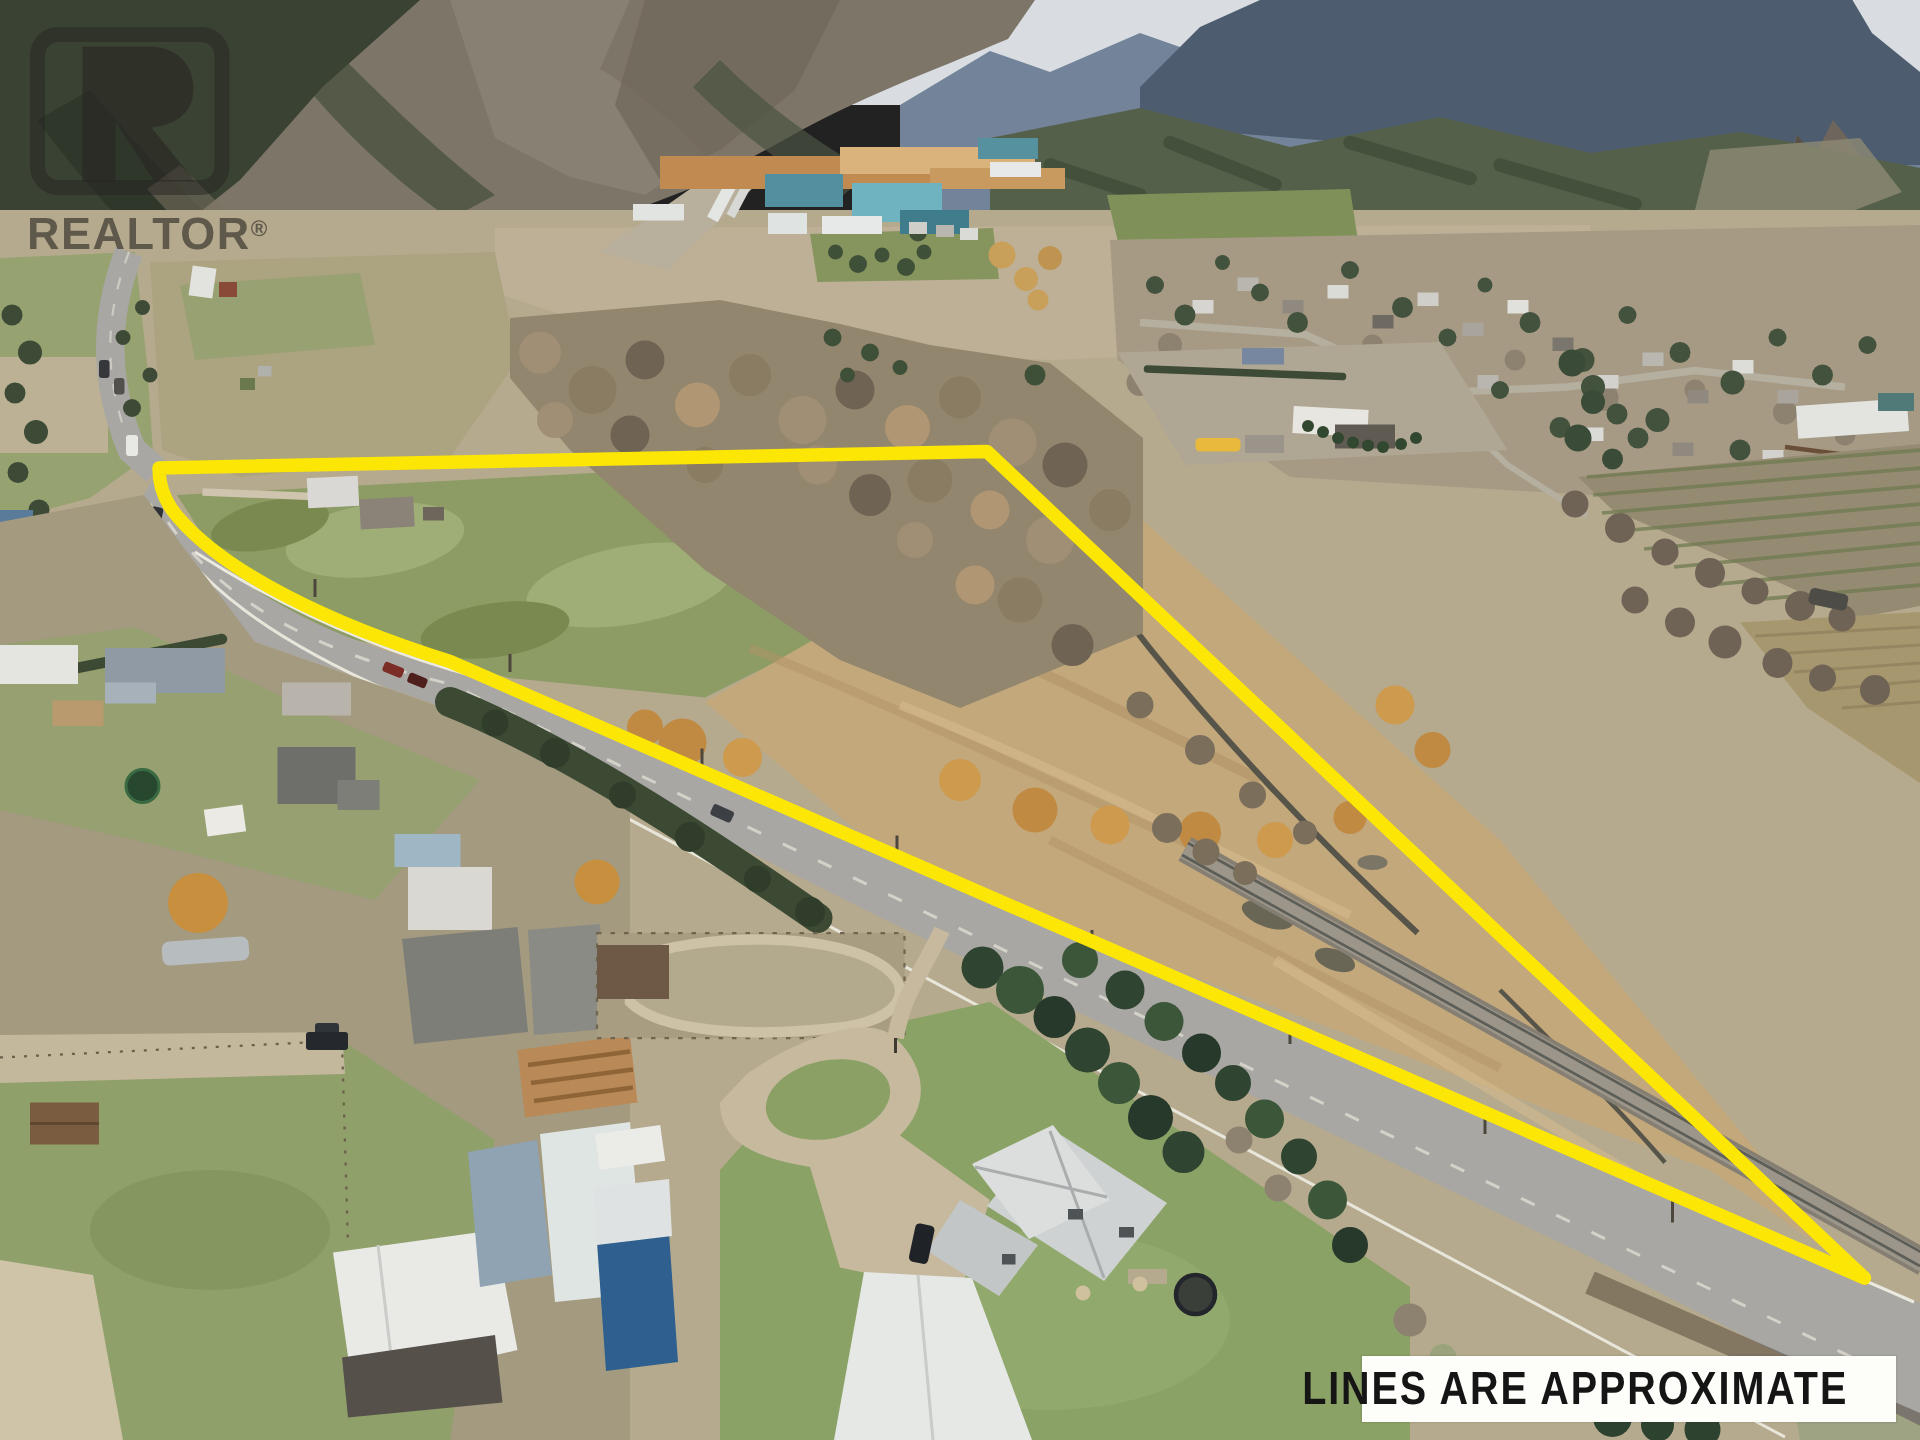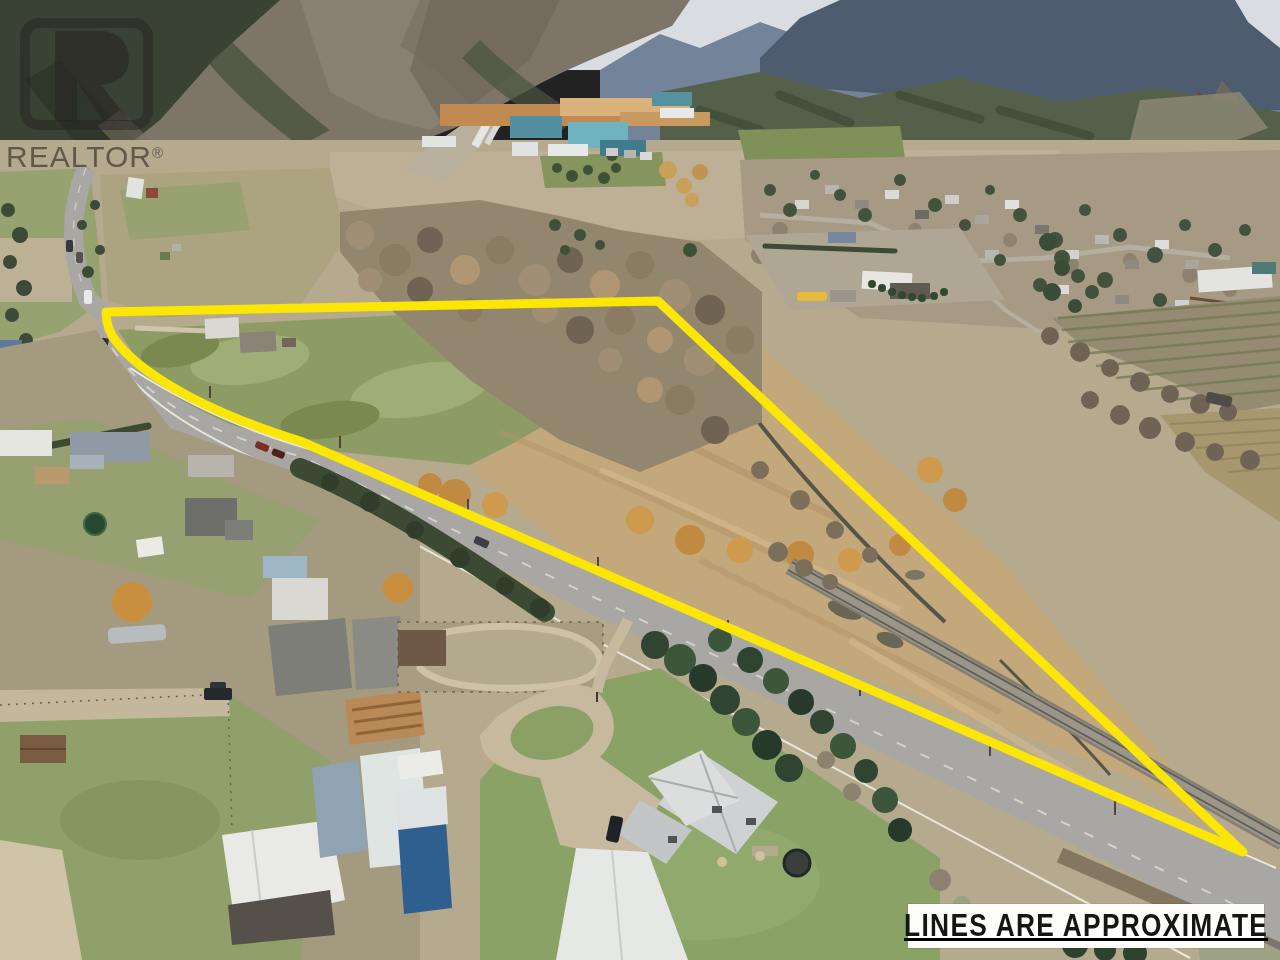--- a/index.html
+++ b/index.html
@@ -1,26 +1,26 @@
 <!DOCTYPE html>
 <html><head>
 <meta charset="utf-8">
 <style>
   html,body{margin:0;padding:0;background:#222;}
   .stage{position:relative;width:1280px;height:960px;overflow:hidden;font-family:"Liberation Sans",sans-serif;}
   .stage svg.scene{position:absolute;left:0;top:0;display:block;}
   
   .watermark{position:absolute;left:6px;top:12px;width:170px;height:170px;pointer-events:none;}
-  .watermark .brandline{position:absolute;left:0;top:128px;width:160px;
-      font-size:30px;letter-spacing:1px;font-weight:400;
+  .watermark .brandline{position:absolute;left:12px;top:128px;width:160px;
+      font-size:30px;letter-spacing:1px;font-weight:700;
       color:rgba(42,39,35,.62);white-space:nowrap;}
   .watermark .brandline .reg{font-size:15px;vertical-align:9px;letter-spacing:0;}
   
   .disclaimer{position:absolute;left:908px;top:904px;width:356px;height:44px;
-      background:#fdfdfa;display:flex;align-items:center;justify-content:center;box-shadow:0 0 0 1px rgba(0,0,0,.06);text-decoration:underline;}
+      background:#fdfdfa;display:flex;align-items:center;justify-content:flex-end;box-shadow:0 0 0 1px rgba(0,0,0,.06);}
   .disclaimer span{display:inline-block;transform:scaleX(.85);transform-origin:center;
       font-weight:700;font-size:31px;letter-spacing:1.5px;color:#151515;white-space:nowrap;}
 </style>
 </head>
 <body>
 
 <div class="stage">
 <svg class="scene" width="1280" height="960" viewBox="0 0 1280 960">
 
   <g>

